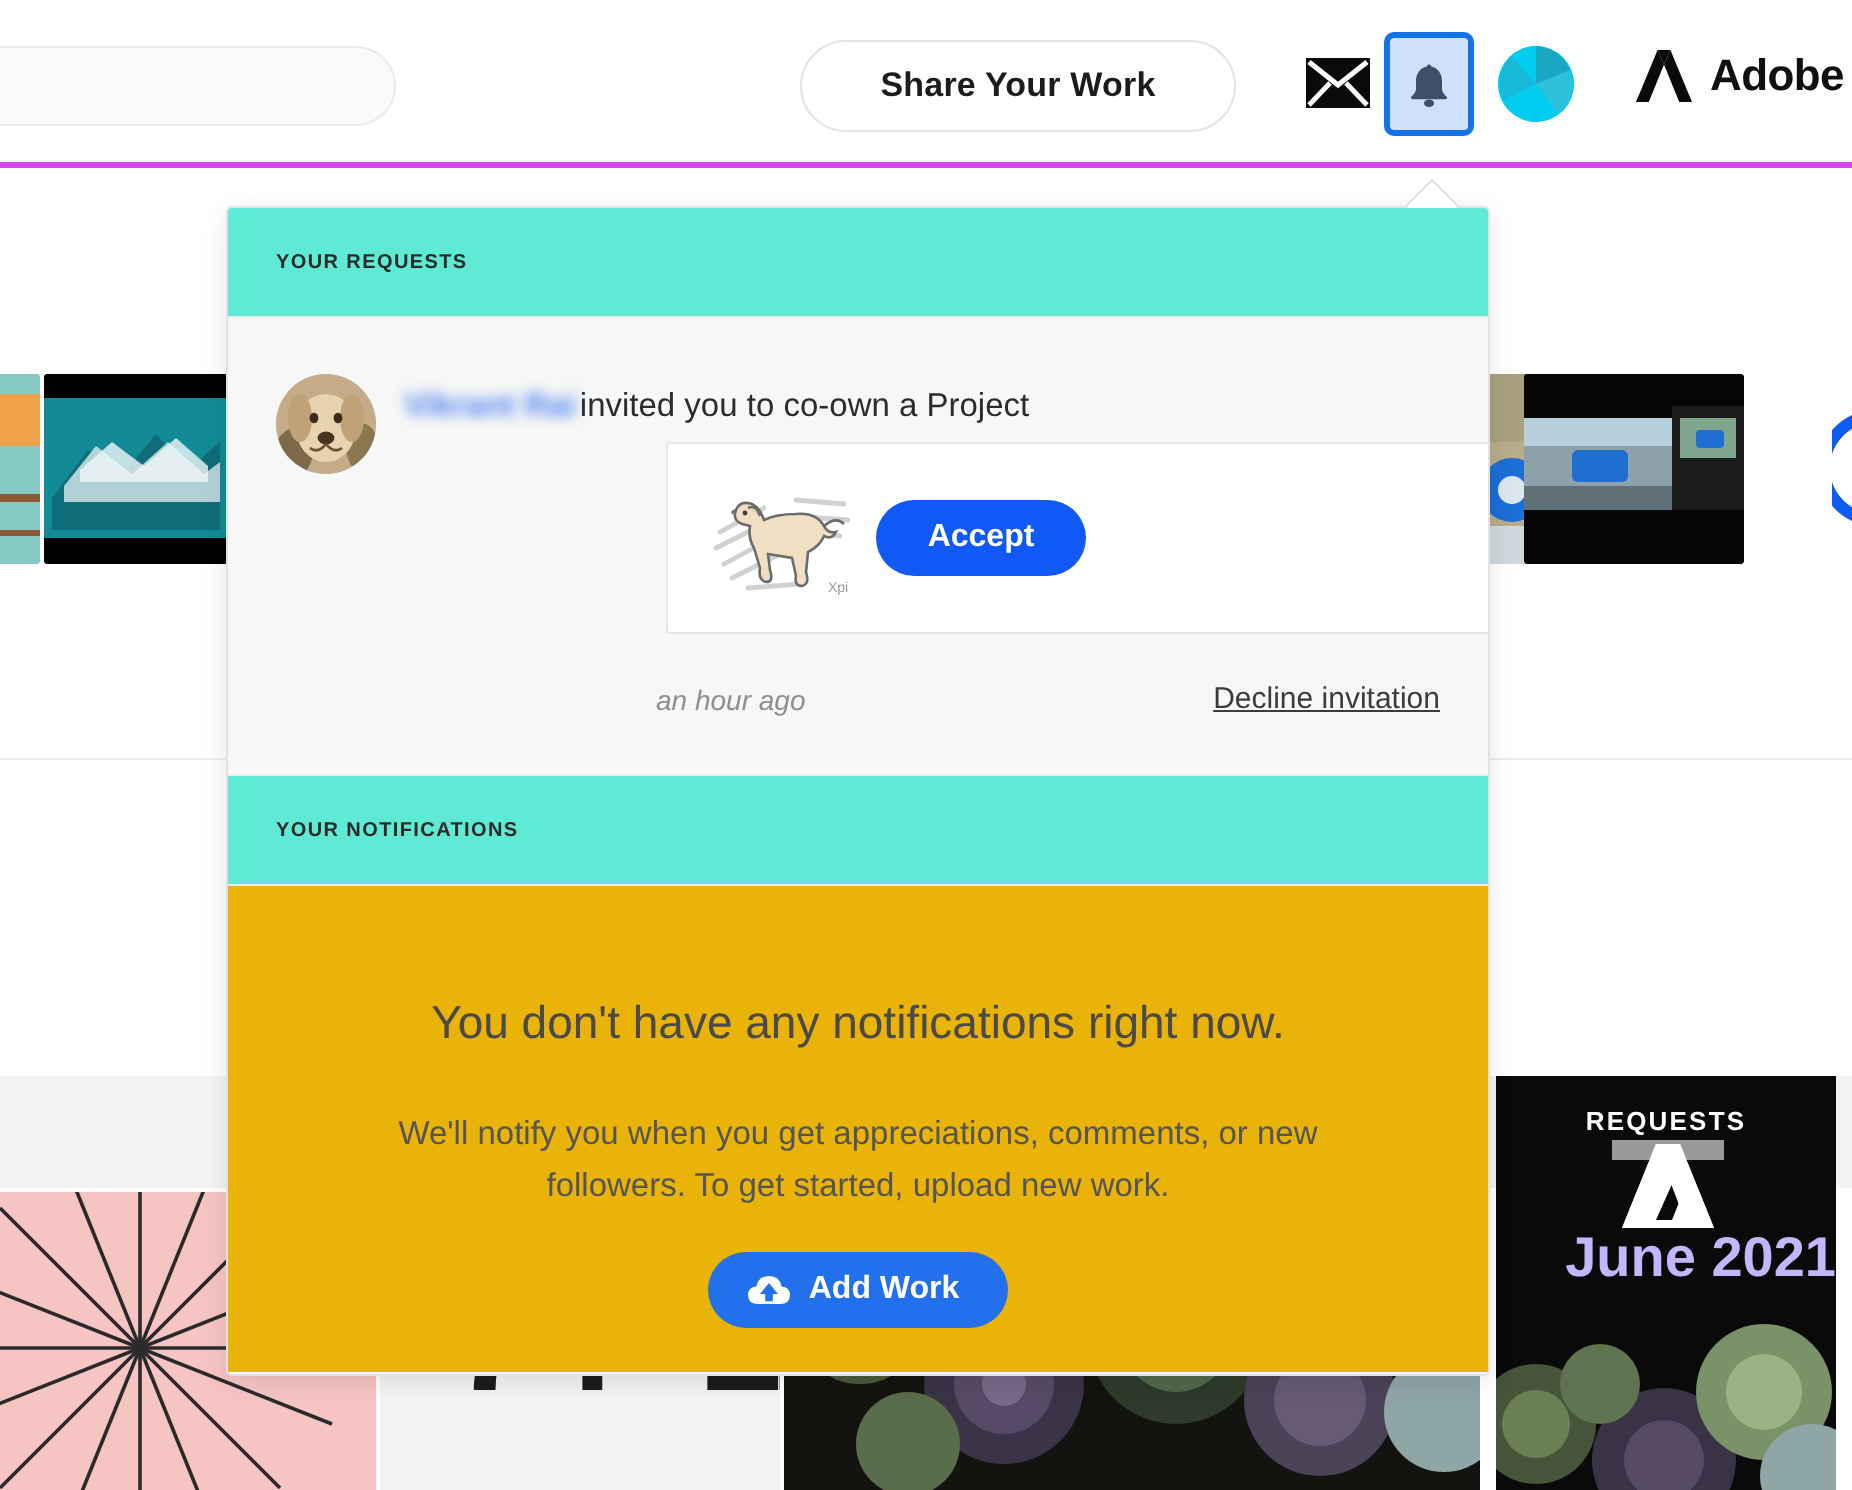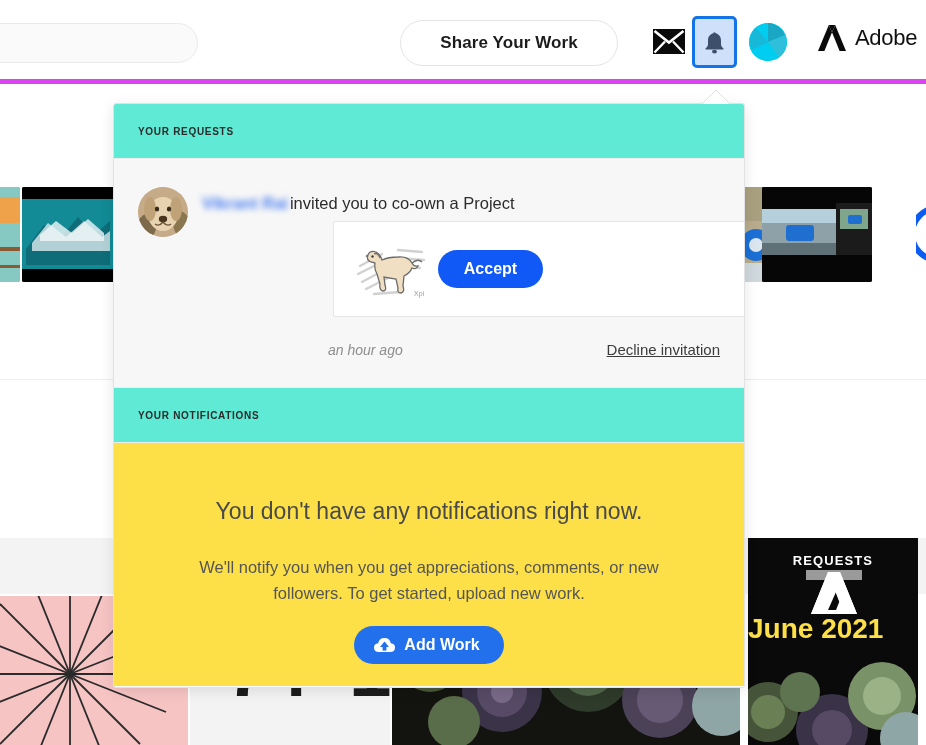--- a/index.html
+++ b/index.html
@@ -19,21 +19,21 @@
     background: #ffffff;
   }
 
   
   #header {
     position: absolute;
     top: 0; left: 0;
     width: 926px;
     height: 84px;
     background: #ffffff;
-    border-bottom: 5px solid #d946ef;
+    border-bottom: 3px solid #d946ef;
     z-index: 40;
   }
   #search-box {
     position: absolute;
     left: -120px;
     top: 23px;
     width: 318px;
     height: 40px;
     border: 1px solid #eaeaea;
     border-radius: 22px;
@@ -109,21 +109,21 @@
     left: 818px;
     top: 25px;
     display: flex;
     align-items: center;
     gap: 9px;
     cursor: pointer;
   }
   #adobe-brand .adobe-word {
     font-family: "Liberation Sans", sans-serif;
     font-size: 22px;
-    font-weight: normal;
+    font-weight: bold;
     color: #101010;
     letter-spacing: -.3px;
   }
 
   
   .bg-layer { position: absolute; top: 84px; left: 0; width: 926px; height: 661px; z-index: 1; }
 
   .thumb-row-1 { position: absolute; top: 103px; left: 0; width: 926px; height: 95px; }
   .thumb {
     position: absolute;
@@ -181,25 +181,25 @@
     text-align: center;
     font-family: "Liberation Sans", sans-serif;
     font-size: 13px;
     font-weight: bold;
     color: #ffffff;
     letter-spacing: 1.1px;
   }
   #bg-following .month-label {
     position: absolute;
     top: 75px; left: 0; width: 170px;
-    text-align: left;
+    text-align: right;
     font-family: "Liberation Sans", sans-serif;
     font-size: 28px;
     font-weight: bold;
-    color: #fde047;
+    color: #c4b5fd;
   }
   #bg-light-strip {
     position: absolute;
     left: 0; top: 538px;
     width: 926px; height: 56px;
     background: #f3f3f3;
   }
 
   
   #notif-panel {
@@ -336,21 +336,21 @@
   }
   .decline-link {
     font-family: "Liberation Sans", sans-serif;
     font-size: 15px;
     color: #3c3c3c;
     text-decoration: underline;
     cursor: pointer;
   }
 
   #notif-empty {
-    background: #fde047;
+    background: #eab308;
     height: 243px;
     padding-top: 53px;
     text-align: center;
   }
   .empty-title {
     font-family: "Liberation Sans", sans-serif;
     font-size: 23px;
     color: #4a4a4a;
     line-height: 30px;
   }

